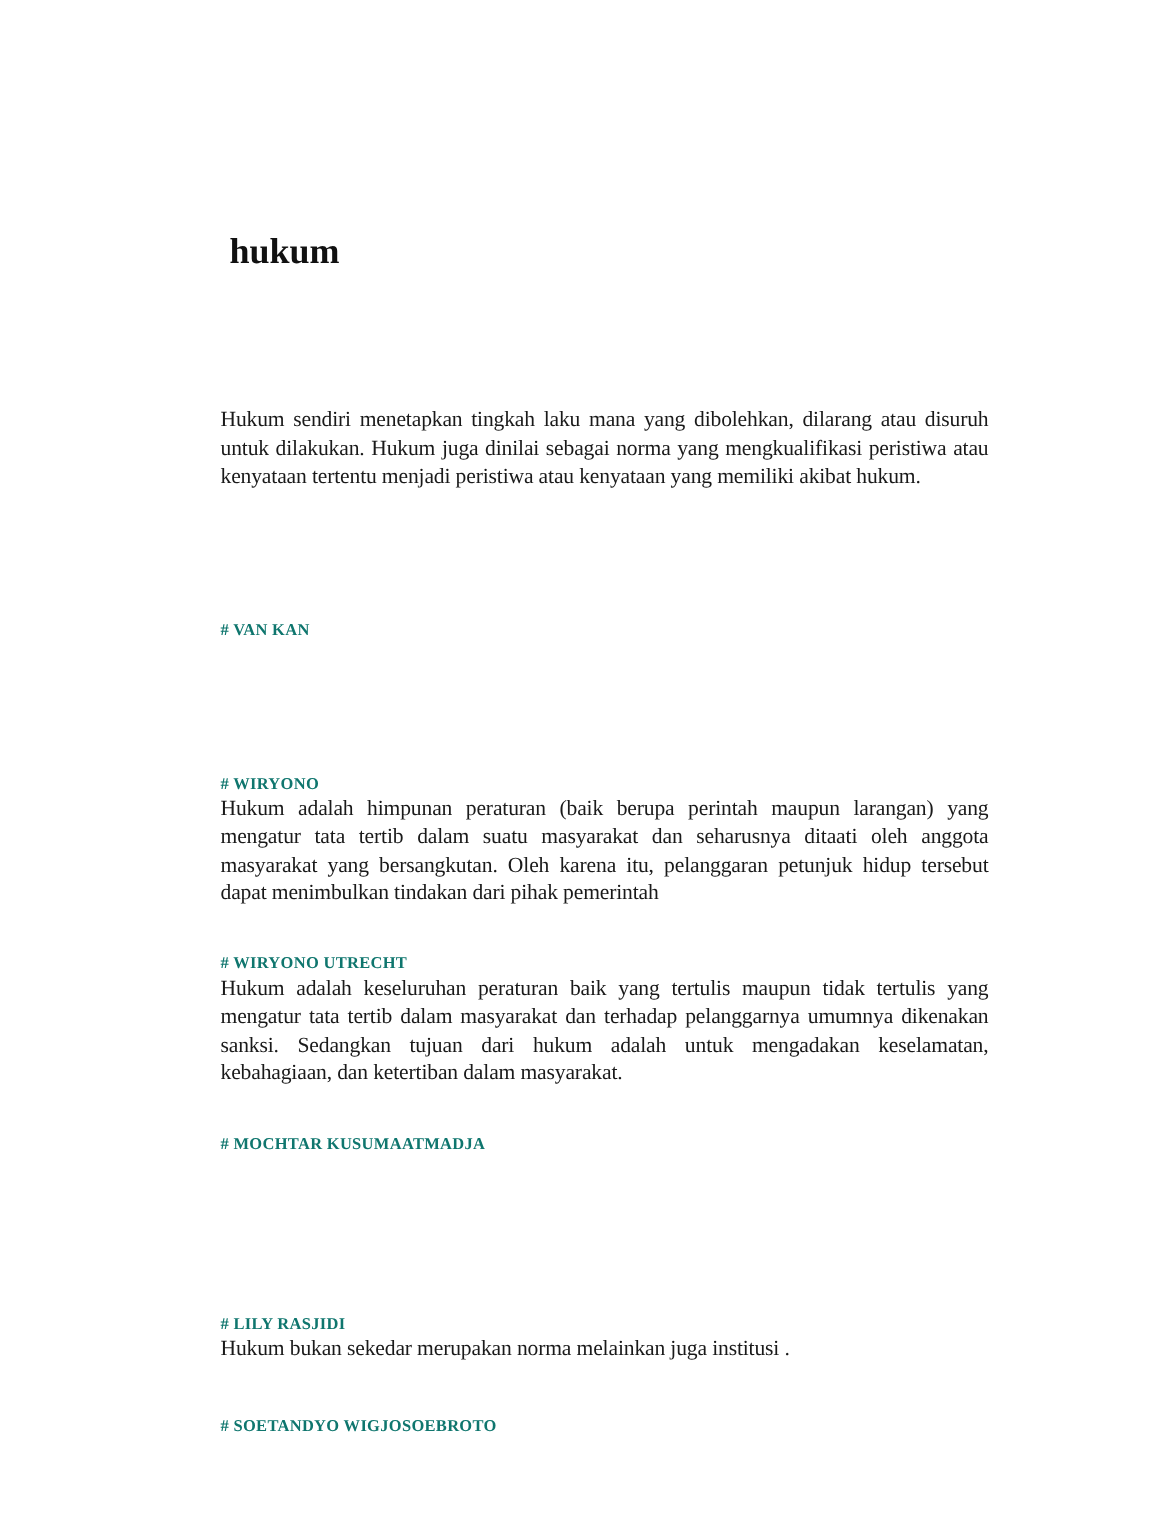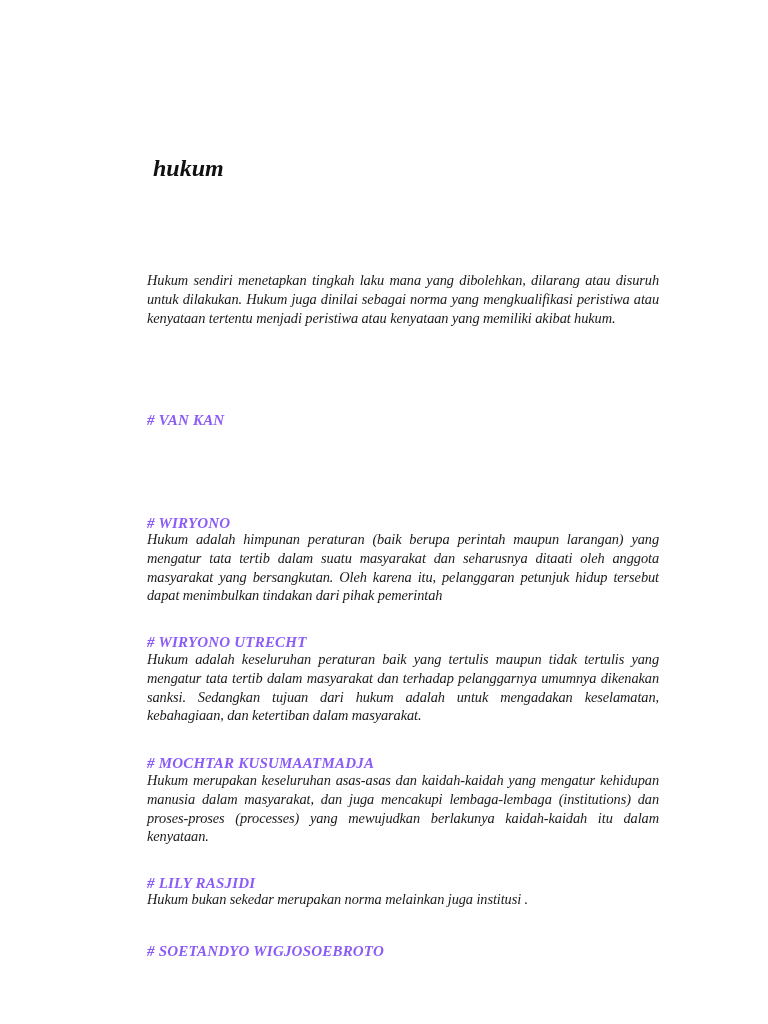--- a/index.html
+++ b/index.html
@@ -13,21 +13,20 @@
       position: relative;
       overflow: hidden;
       font-family: "Liberation Serif", "DejaVu Serif", serif;
       color: #1a1a1a;
     }
     .page {
       position: absolute;
       left: 0; top: 0;
       width: 768px; height: 860px;
       background: #ffffff;
-      font-style: italic;
     }
     .title {
       position: absolute;
       left: 153px;
       top: 153px;
       font-size: 24px;
       font-weight: bold;
       line-height: 30px;
       margin: 0;
       color: #111;
@@ -39,25 +38,25 @@
       font-size: 14.4px;
       line-height: 18.8px;
       text-align: justify;
       margin: 0;
       letter-spacing: -0.1px;
     }
     .para.last-left { text-align-last: left; }
     .heading {
       position: absolute;
       left: 147px;
-      font-size: 15px;
+      font-size: 11px;
       font-weight: bold;
       line-height: 18px;
       margin: 0;
-      color: #8b5cf6;
+      color: #0f766e;
       letter-spacing: 0.2px;
     }
   </style>
 </head>
 <body>
 
 <div class="page">
 
   <h1 class="title">hukum</h1>
 
@@ -67,20 +66,19 @@
 
   <h2 class="heading" style="top:411px;"># VAN KAN</h2>
 
   <h2 class="heading" style="top:514px;"># WIRYONO</h2>
   <p class="para last-left" style="top:530px;">Hukum adalah himpunan peraturan (baik berupa perintah maupun larangan) yang mengatur tata tertib dalam suatu masyarakat dan seharusnya ditaati oleh anggota masyarakat yang bersangkutan. Oleh karena itu, pelanggaran petunjuk hidup tersebut dapat menimbulkan tindakan dari pihak pemerintah</p>
 
   <h2 class="heading" style="top:633px;"># WIRYONO UTRECHT</h2>
   <p class="para last-left" style="top:650px;">Hukum adalah keseluruhan peraturan baik yang tertulis maupun tidak tertulis yang mengatur tata tertib dalam masyarakat dan terhadap pelanggarnya umumnya dikenakan sanksi. Sedangkan tujuan dari hukum adalah untuk mengadakan keselamatan, kebahagiaan, dan ketertiban dalam masyarakat.</p>
 
   <h2 class="heading" style="top:754px;"># MOCHTAR KUSUMAATMADJA</h2>
-  <p class="para last-left" style="top:771px;">Hukum merupakan keseluruhan asas-asas dan kaidah-kaidah yang mengatur kehidupan manusia dalam masyarakat, dan juga mencakupi lembaga-lembaga (institutions) dan proses-proses (processes) yang mewujudkan berlakunya kaidah-kaidah itu dalam kenyataan.</p>
 
   <h2 class="heading" style="top:874px;"># LILY RASJIDI</h2>
   <p class="para last-left" style="top:890px;">Hukum bukan sekedar merupakan norma melainkan juga institusi .</p>
 
   <h2 class="heading" style="top:942px;"># SOETANDYO WIGJOSOEBROTO</h2>
 
 </div>
 
 </body></html>

